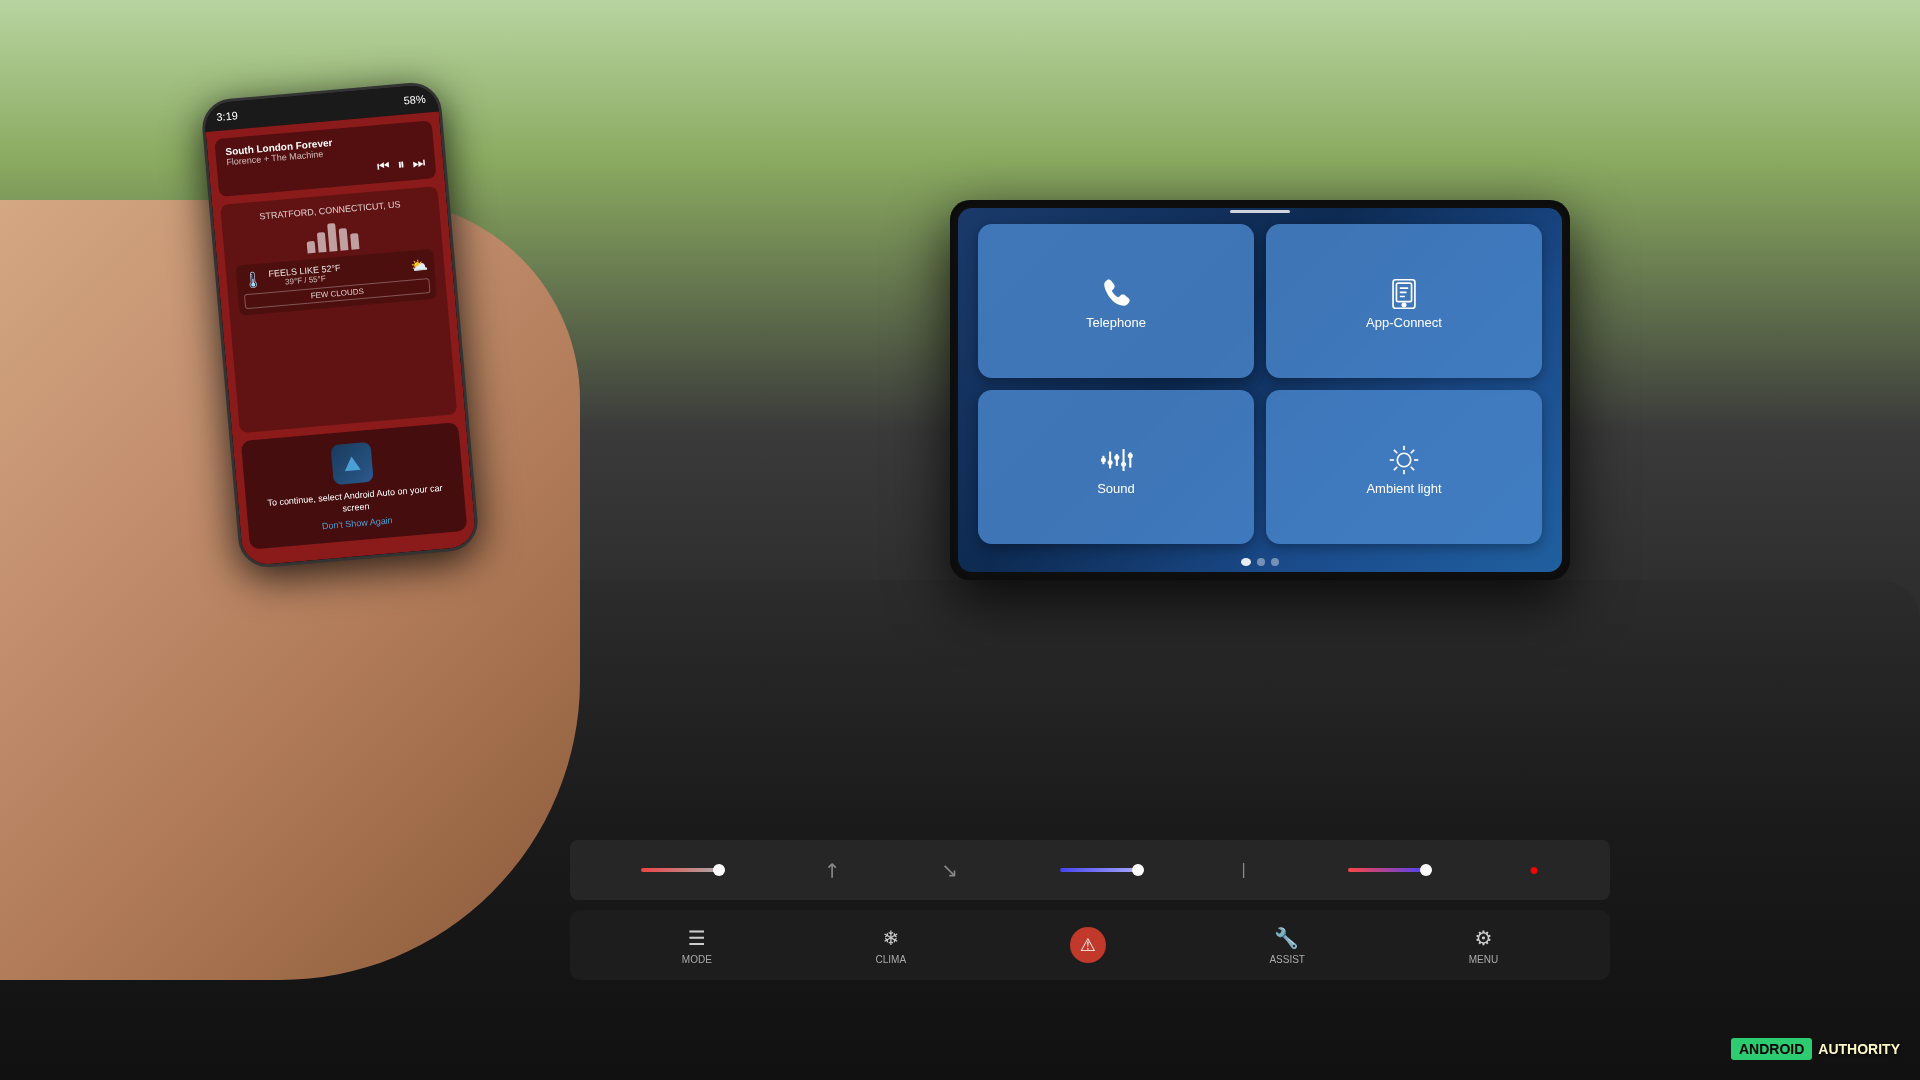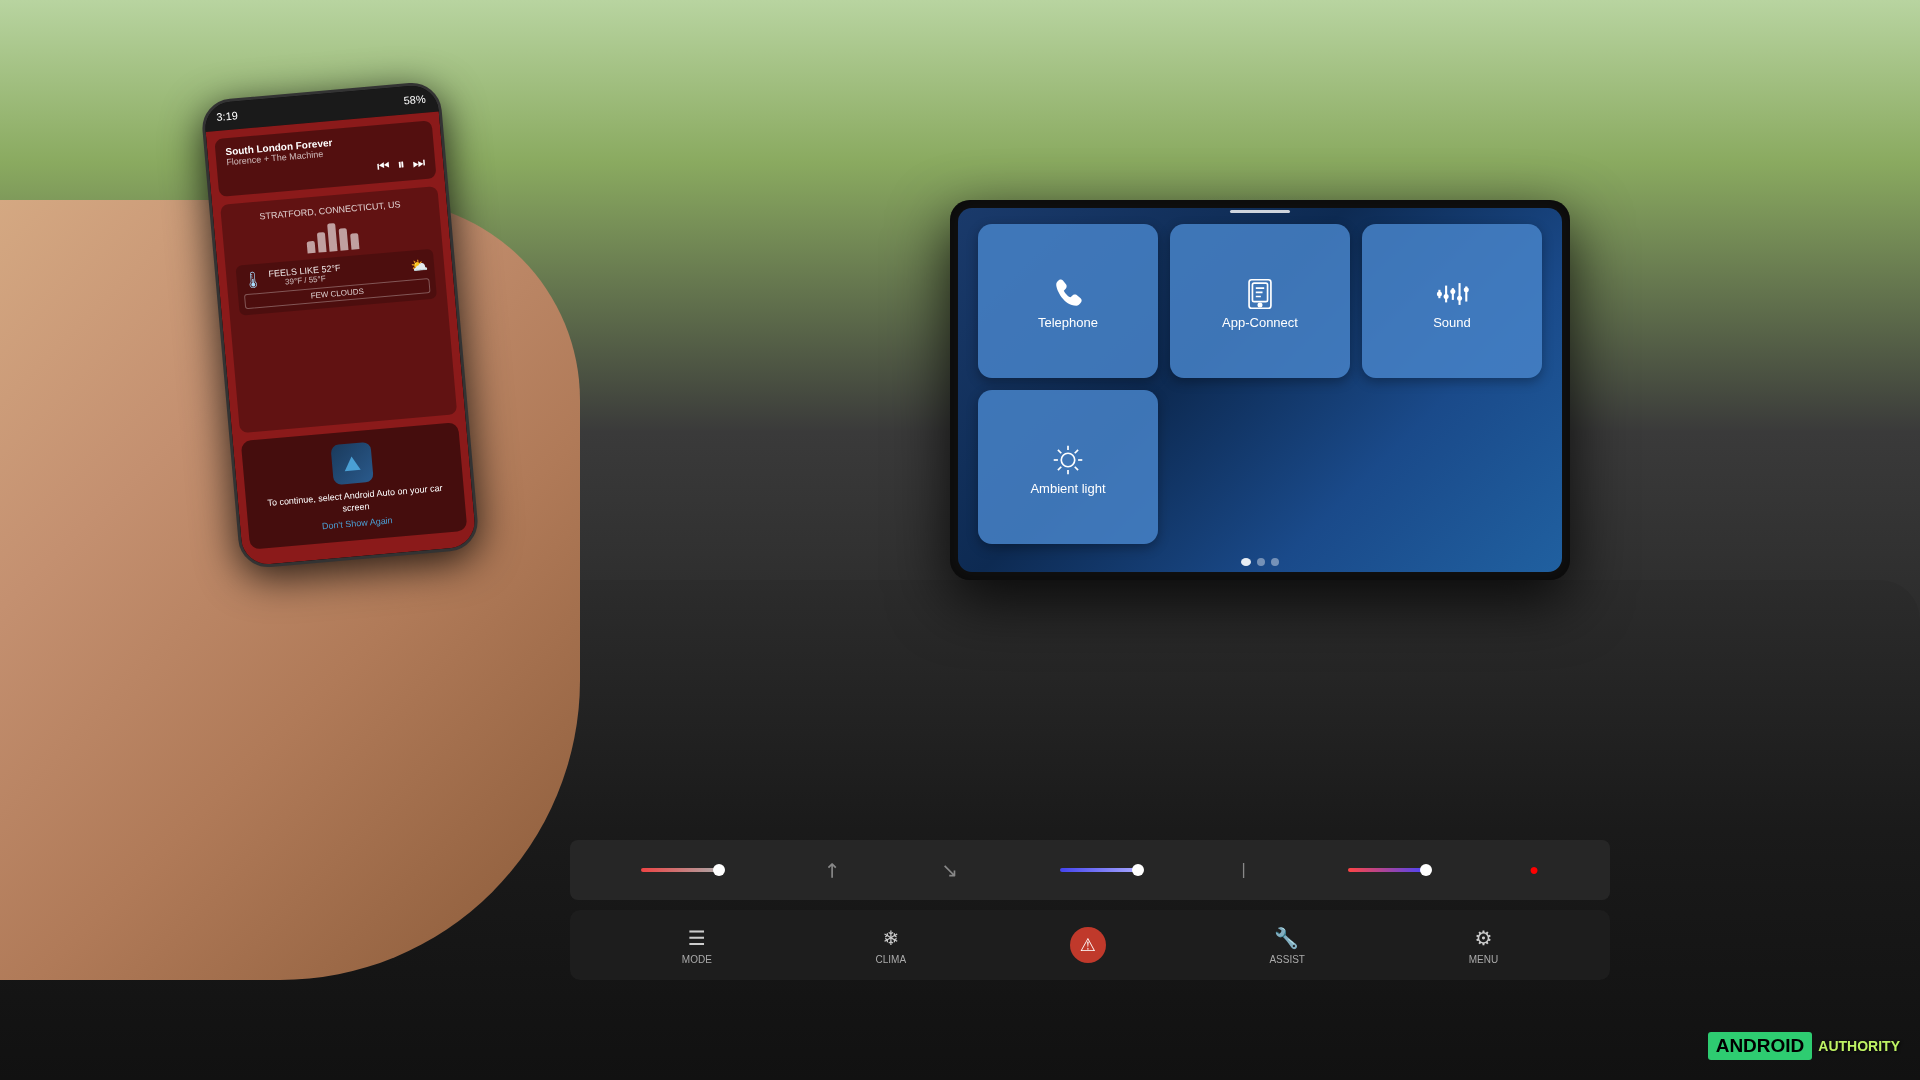--- a/index.html
+++ b/index.html
@@ -250,21 +250,21 @@
     .top-bar-indicator {
       width: 60px;
       height: 3px;
       background: rgba(255,255,255,0.8);
       border-radius: 2px;
     }
 
     .car-menu-grid {
       flex: 1;
       display: grid;
-      grid-template-columns: repeat(3, 1fr);
+      grid-template-columns: repeat(2, 1fr);
       grid-template-rows: repeat(2, 1fr);
       gap: 12px;
       padding: 10px 20px 8px;
     }
 
     .car-menu-item {
       background: rgba(70, 130, 200, 0.85);
       border-radius: 14px;
       display: flex;
       flex-direction: column;
@@ -393,27 +393,27 @@
       z-index: 100;
       display: flex;
       align-items: center;
       gap: 6px;
     }
 
     .watermark-android {
       background: #2ecc71;
       color: #000;
       padding: 3px 8px;
-      font-size: 19px;
+      font-size: 14px;
       font-weight: bold;
       border-radius: 3px;
     }
 
     .watermark-authority {
-      color: #bef264;
+      color: #fef9c3;
       font-size: 14px;
       font-weight: bold;
       text-shadow: 1px 1px 3px rgba(0,0,0,0.8);
     }
 
     
     .icon-svg {
       width: 42px;
       height: 42px;
     }

